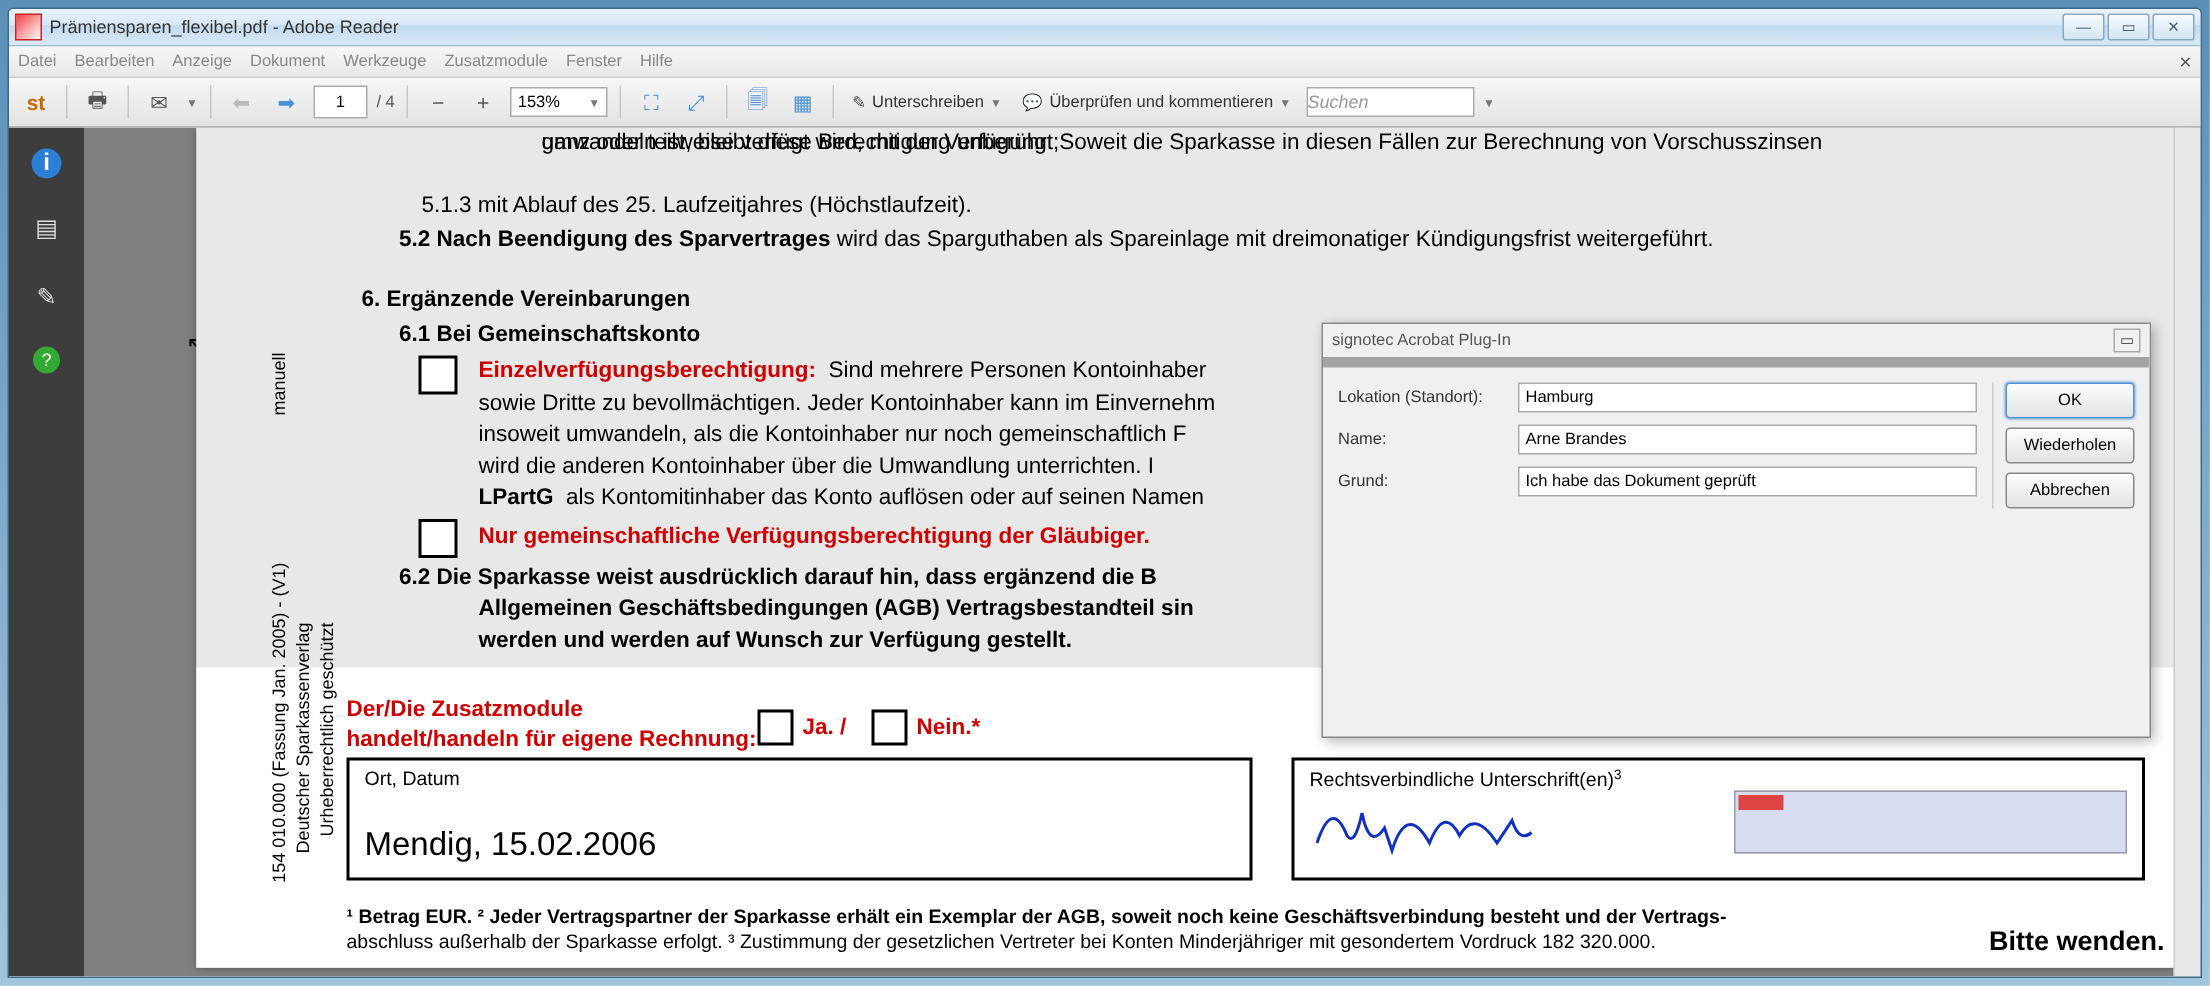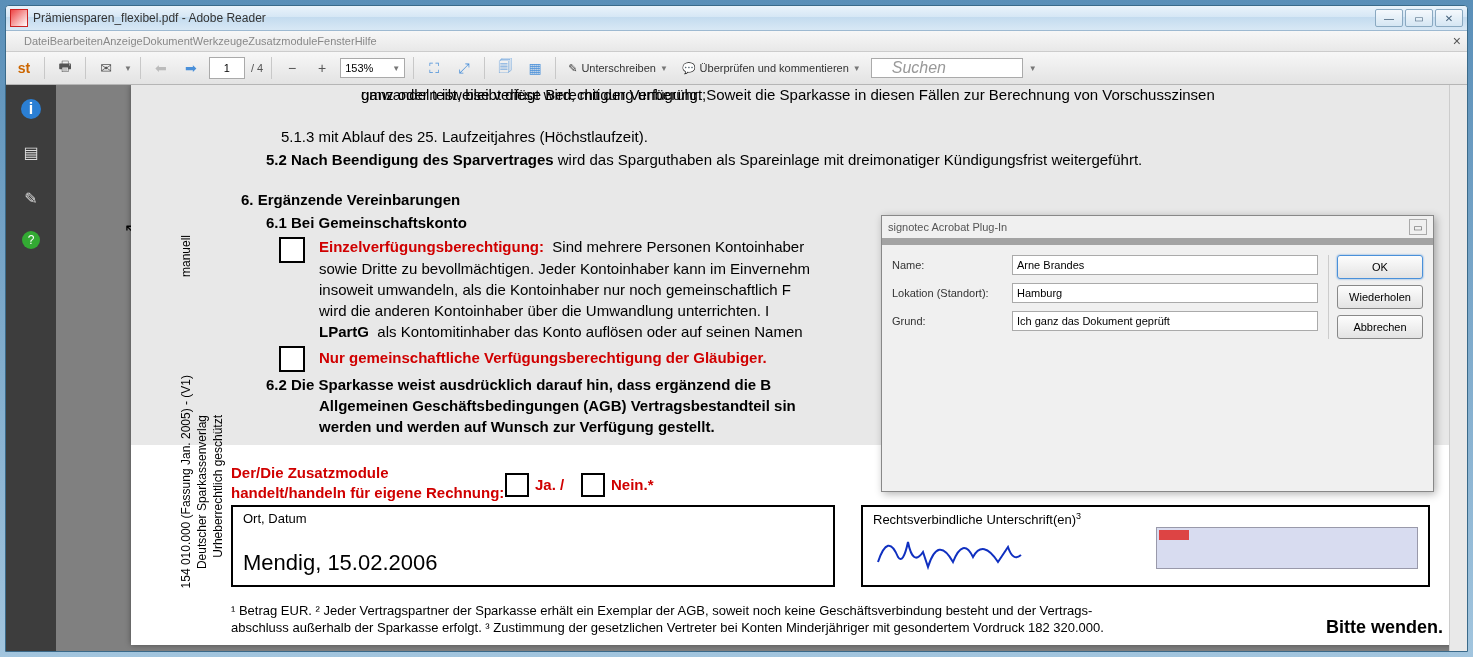--- a/index.html
+++ b/index.html
@@ -2,31 +2,31 @@
 <html><head>
 <meta charset="utf-8">
 <style>
 html,body{margin:0;padding:0;font-family:"Segoe UI",Tahoma,sans-serif;font-size:12px;overflow:hidden;width:1473px;height:657px;background:linear-gradient(to bottom,#5a8fb8 0%,#a2c5de 100%)}
 .window{position:absolute;left:5px;top:5px;right:5px;bottom:5px;background:#f0f0f0;border:1px solid #3a6a8a;border-radius:4px 4px 0 0;overflow:hidden;display:flex;flex-direction:column}
 .titlebar{height:24px;background:linear-gradient(to bottom,#eaf3fb 0%,#d6e7f5 45%,#c3dbef 46%,#d8e8f5 100%);display:flex;align-items:center;padding:0 4px;border-bottom:1px solid #9db9d1}
 .titlebar .pdf-ico{width:16px;height:16px;background:linear-gradient(135deg,#e44 0%,#fff 100%);border:1px solid #c22;margin-right:5px}
 .title-text{font-size:12px;color:#333}
 .win-btns{margin-left:auto;display:flex;gap:2px}
 .win-btn{width:26px;height:16px;background:linear-gradient(to bottom,#f5f9fd,#d5e6f3);border:1px solid #8aa9c1;border-radius:2px;font-size:10px;display:flex;align-items:center;justify-content:center;color:#44607a}
-.menubar{height:20px;background:linear-gradient(to bottom,#f7f7f7,#e8e8e8);display:flex;align-items:center;padding:0 18px;border-bottom:1px solid #ccc;position:relative}
+.menubar{height:20px;background:linear-gradient(to bottom,#f7f7f7,#e8e8e8);display:flex;align-items:center;padding:0 6px;gap:12px;border-bottom:1px solid #ccc;position:relative}
 .menu-item{color:#888;font-size:11px}
 .menu-close{position:absolute;right:6px;font-size:14px;color:#555}
 .toolbar{height:32px;background:linear-gradient(to bottom,#f7f7f7,#e3e3e3);display:flex;align-items:center;padding:0 6px;gap:6px;border-bottom:1px solid #b5b5b5}
 .tb-btn{width:22px;height:22px;display:flex;align-items:center;justify-content:center;border:1px solid transparent;border-radius:3px;color:#555;font-size:14px}
 .tb-sep{width:1px;height:22px;background:#c8c8c8;margin:0 2px}
 .page-input{width:30px;height:18px;border:1px solid #aaa;text-align:center;font-size:11px}
 .page-count{font-size:11px;color:#555}
 .zoom-box{width:55px;height:18px;border:1px solid #aaa;font-size:11px;padding:0 4px;display:flex;align-items:center;background:#fff}
 .tb-text-btn{display:flex;align-items:center;gap:4px;font-size:11px;color:#333;padding:0 4px}
-.search-box{width:110px;height:18px;border:1px solid #aaa;font-size:16px;color:#999;padding:0 20px;display:flex;align-items:flex-start;background:#fff}
+.search-box{width:110px;height:18px;border:1px solid #aaa;font-size:12px;color:#999;padding:0 0;display:flex;align-items:center;background:#fff}
 .tb-arrow{font-size:8px;color:#777}
 .content{flex:1;display:flex;overflow:hidden;position:relative}
 .sidebar{width:50px;background:#3d3d3d;display:flex;flex-direction:column;align-items:center;padding-top:14px;gap:20px}
 .sb-btn{width:26px;height:26px;border-radius:3px;display:flex;align-items:center;justify-content:center;color:#ddd;font-size:16px}
 .doc-area{flex:1;background:#808080;position:relative;overflow:hidden}
 .page{position:absolute;left:75px;top:0;width:1330px;background:#fff;box-shadow:0 0 6px rgba(0,0,0,.4)}
 .page-body{position:relative;height:560px;background:#e8e8e8;font-family:Arial,sans-serif}
 .doc-txt{position:absolute;font-size:15px;color:#000;line-height:1.35}
 .doc-bold{font-weight:bold}
 .doc-red{color:#d00000;font-weight:bold}
@@ -179,51 +179,51 @@
           <div class="sig-box" style="left:730px;top:420px;width:545px;height:70px">
             <div style="font-size:13px"><span>Rechtsverbindliche Unterschrift(en)</span><sup style="font-size:9px">3</sup></div>
             <svg width="150" height="45" viewBox="0 0 150 45">
                 <path d="M5 35 Q15 5 25 30 Q30 38 35 15 Q40 40 50 25 L55 40 Q65 8 80 35 Q90 10 100 30 Q110 12 125 35 L135 20 Q140 35 148 28" stroke="#1030c0" stroke-width="2" fill="none"></path>
               </svg>
             <div style="position:absolute;right:10px;top:20px;width:260px;height:40px;background:#d8dcf0;border:1px solid #99a">
                 <div style="width:30px;height:10px;background:#d44;margin:2px"></div>
               </div>
           </div>
 
-          <div class="footnote" style="left:100px;top:518px;font-weight:normal">¹ Betrag EUR. ² Jeder Vertragspartner der Sparkasse erhält ein Exemplar der AGB, soweit noch keine Geschäftsverbindung besteht und der Vertrags-</div>
+          <div class="footnote" style="left:100px;top:518px;font-weight:bold">¹ Betrag EUR. ² Jeder Vertragspartner der Sparkasse erhält ein Exemplar der AGB, soweit noch keine Geschäftsverbindung besteht und der Vertrags-</div>
           <div class="footnote" style="left:100px;top:535px;font-weight:normal">abschluss außerhalb der Sparkasse erfolgt. ³ Zustimmung der gesetzlichen Vertreter bei Konten Minderjähriger mit gesondertem Vordruck 182 320.000.</div>
           <div class="doc-txt doc-bold" style="left:1195px;top:530px;font-size:18px">Bitte wenden.</div>
         </div>
       </div>
 
       <div class="scrollbar-v"></div>
 
       <div class="plugin-dialog">
         <div class="dlg-title">
           <span>signotec Acrobat Plug-In</span>
           <div class="dlg-close">▭</div>
         </div>
         <div class="dlg-body">
           <div class="dlg-left">
             <div class="dlg-row">
+                <div class="dlg-label">Lokation (Standort):</div>
+                <div class="dlg-input">
+                  <span>Hamburg</span>
+                </div>
+              </div>
+            <div class="dlg-row">
                 <div class="dlg-label">Name:</div>
                 <div class="dlg-input">
                   <span>Arne Brandes</span>
                 </div>
               </div>
             <div class="dlg-row">
-                <div class="dlg-label">Lokation (Standort):</div>
-                <div class="dlg-input">
-                  <span>Hamburg</span>
-                </div>
-              </div>
-            <div class="dlg-row">
                 <div class="dlg-label">Grund:</div>
                 <div class="dlg-input">
-                  <span>Ich ganz das Dokument geprüft</span>
+                  <span>Ich habe das Dokument geprüft</span>
                 </div>
               </div>
           </div>
           <div class="dlg-btns">
             <div class="dlg-btn default">OK</div>
             <div class="dlg-btn">Wiederholen</div>
             <div class="dlg-btn">Abbrechen</div>
           </div>
         </div>
       </div>

